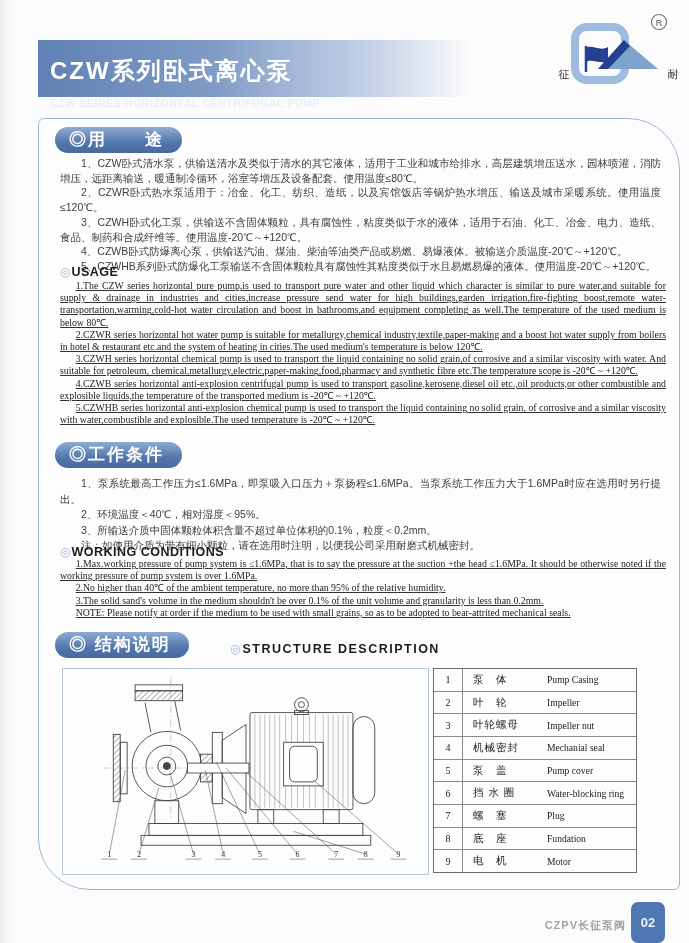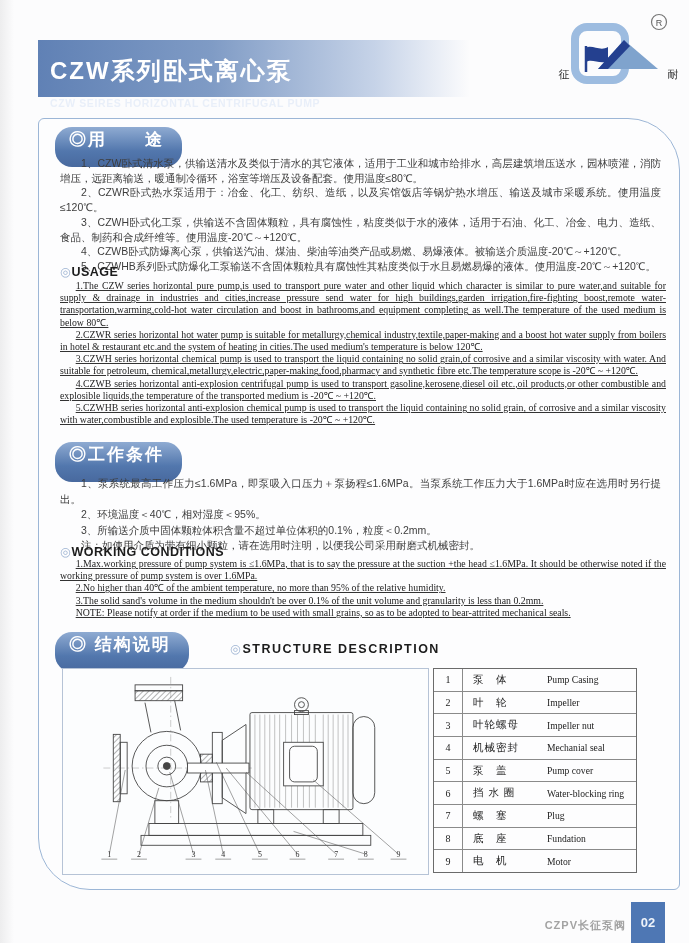--- a/index.html
+++ b/index.html
@@ -34,21 +34,21 @@
     border:1px solid #9cb6d6;
     border-radius:6px 52px 6px 52px;
     background:rgba(255,255,255,0.35);
   }
 
   
   .pill{
     position:absolute;
     background:linear-gradient(180deg,#8fabd2 0%, #5277ad 60%, #48699e 100%);
     color:#fff; font-weight:bold; font-size:17px; letter-spacing:2px;
-    border-radius:17px; padding:4px 18px 19px 14px; line-height:1;
+    border-radius:17px; padding:4px 18px 5px 14px; line-height:1;
     white-space:nowrap;
   }
   .pill-usage{ left:55px; top:127px; }
   .pill-working{ left:55px; top:442px; }
   .pill-structure{ left:55px; top:632px; }
 
   .en-sec-head{ position:absolute; font-size:12.5px; font-weight:bold; color:#1c1c1c; letter-spacing:0.5px; }
   .en-sec-head .marker{ color:#9db3d2; font-weight:normal; }
   .struct-en-head{ left:230px; top:641px; letter-spacing:1.5px; }
 
@@ -89,21 +89,21 @@
   .cell-en{ flex:1; font-family:"Liberation Serif", serif; font-size:9.6px; color:#222; }
 
   
   .footer-brand{
     position:absolute; left:520px; top:918px; width:106px; text-align:right;
     font-size:11px; font-weight:bold; color:#a3a3a3; letter-spacing:1px;
   }
   .page-num-box{
     position:absolute; left:631px; top:902px; width:34px; height:41px;
     background:#4e77b4; color:#eef3fa; font-weight:bold; font-size:13px;
-    display:flex; align-items:center; justify-content:center;
+    display:flex; align-items:center; justify-content:center;border-radius:7px;
   }
 </style>
 </head>
 <body>
 
 <div class="title-bar">
   <div class="title-cn">CZW系列卧式离心泵</div>
   <div class="title-en">CZW SEIRES HORIZONTAL CENTRIFUGAL PUMP</div>
 </div>
 

